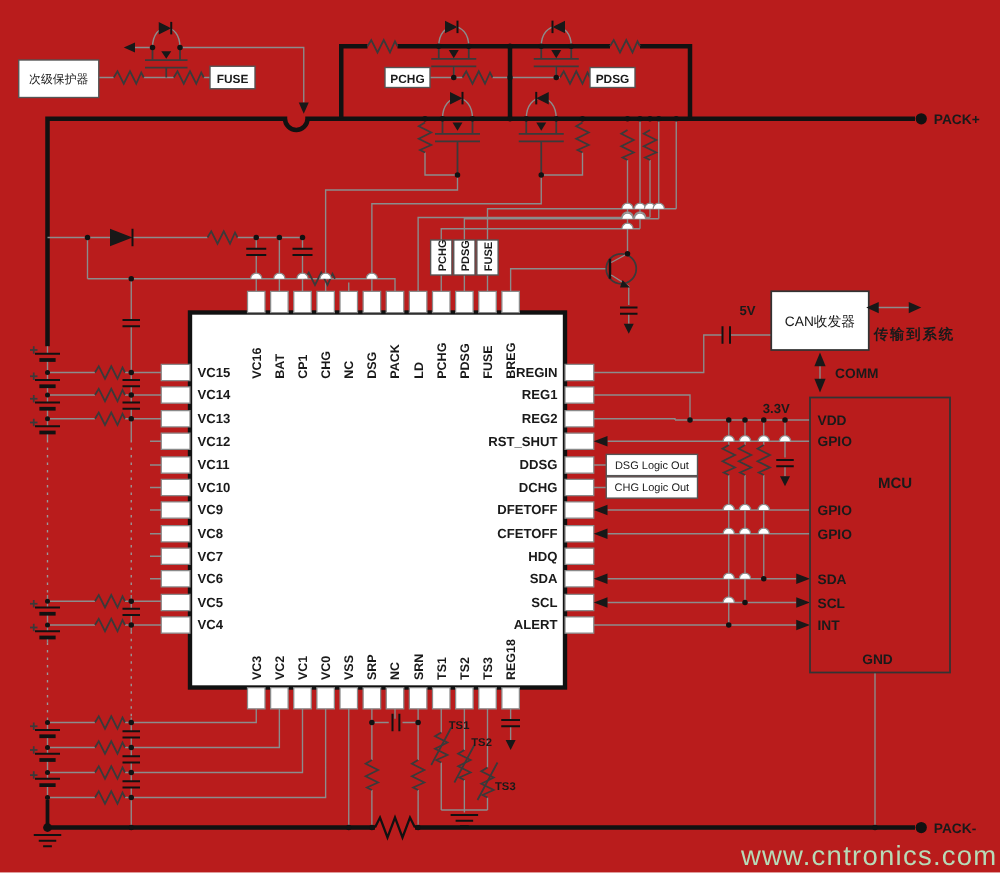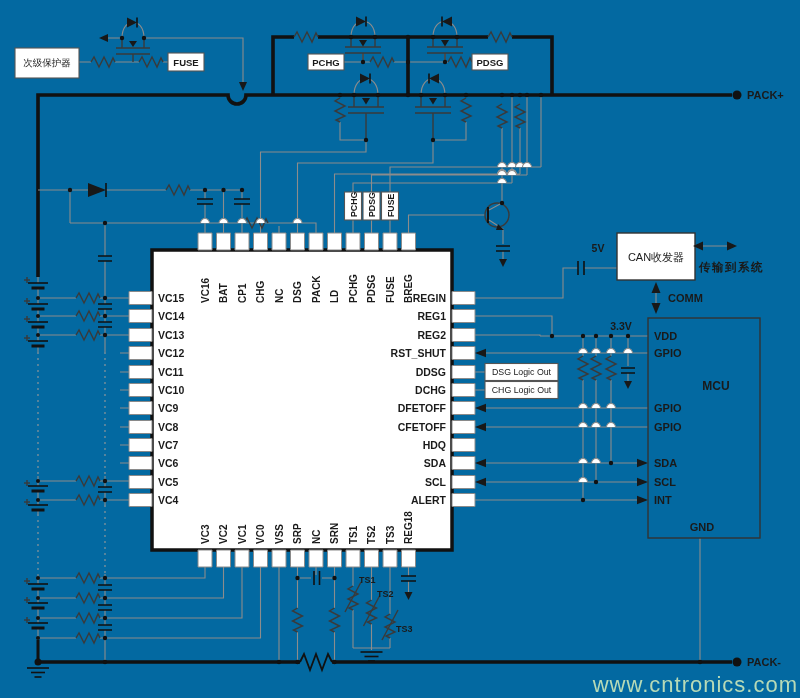--- a/index.html
+++ b/index.html
@@ -1,16 +1,16 @@
 <!DOCTYPE html>
 <html><head>
 <meta charset="utf-8">
 <style>
   html,body{margin:0;padding:0;background:#fff}
-  #stage{position:relative;width:800px;height:698px;background:#0369a1;overflow:hidden}
+  #stage{position:relative;width:800px;height:698px;background:#b91c1c;overflow:hidden}
   svg{display:block}
   .w  {stroke:#8c8c8c;stroke-width:1.1;fill:none}
   .k  {stroke:#3a3a3a;stroke-width:1.4;fill:none}
   .kb {stroke:#111;stroke-width:1.6;fill:none}
   .rail{stroke:#111;stroke-width:3.6;fill:none}
   .rail3{stroke:#111;stroke-width:3;fill:none}
   .pin{fill:#fff;stroke:#8a8a8a;stroke-width:1}
   .cbox{fill:#fff;stroke:#555;stroke-width:1.1}
   .icr{fill:#fff;stroke:#111;stroke-width:3.5}
   .fillk{fill:#181818;stroke:none}

